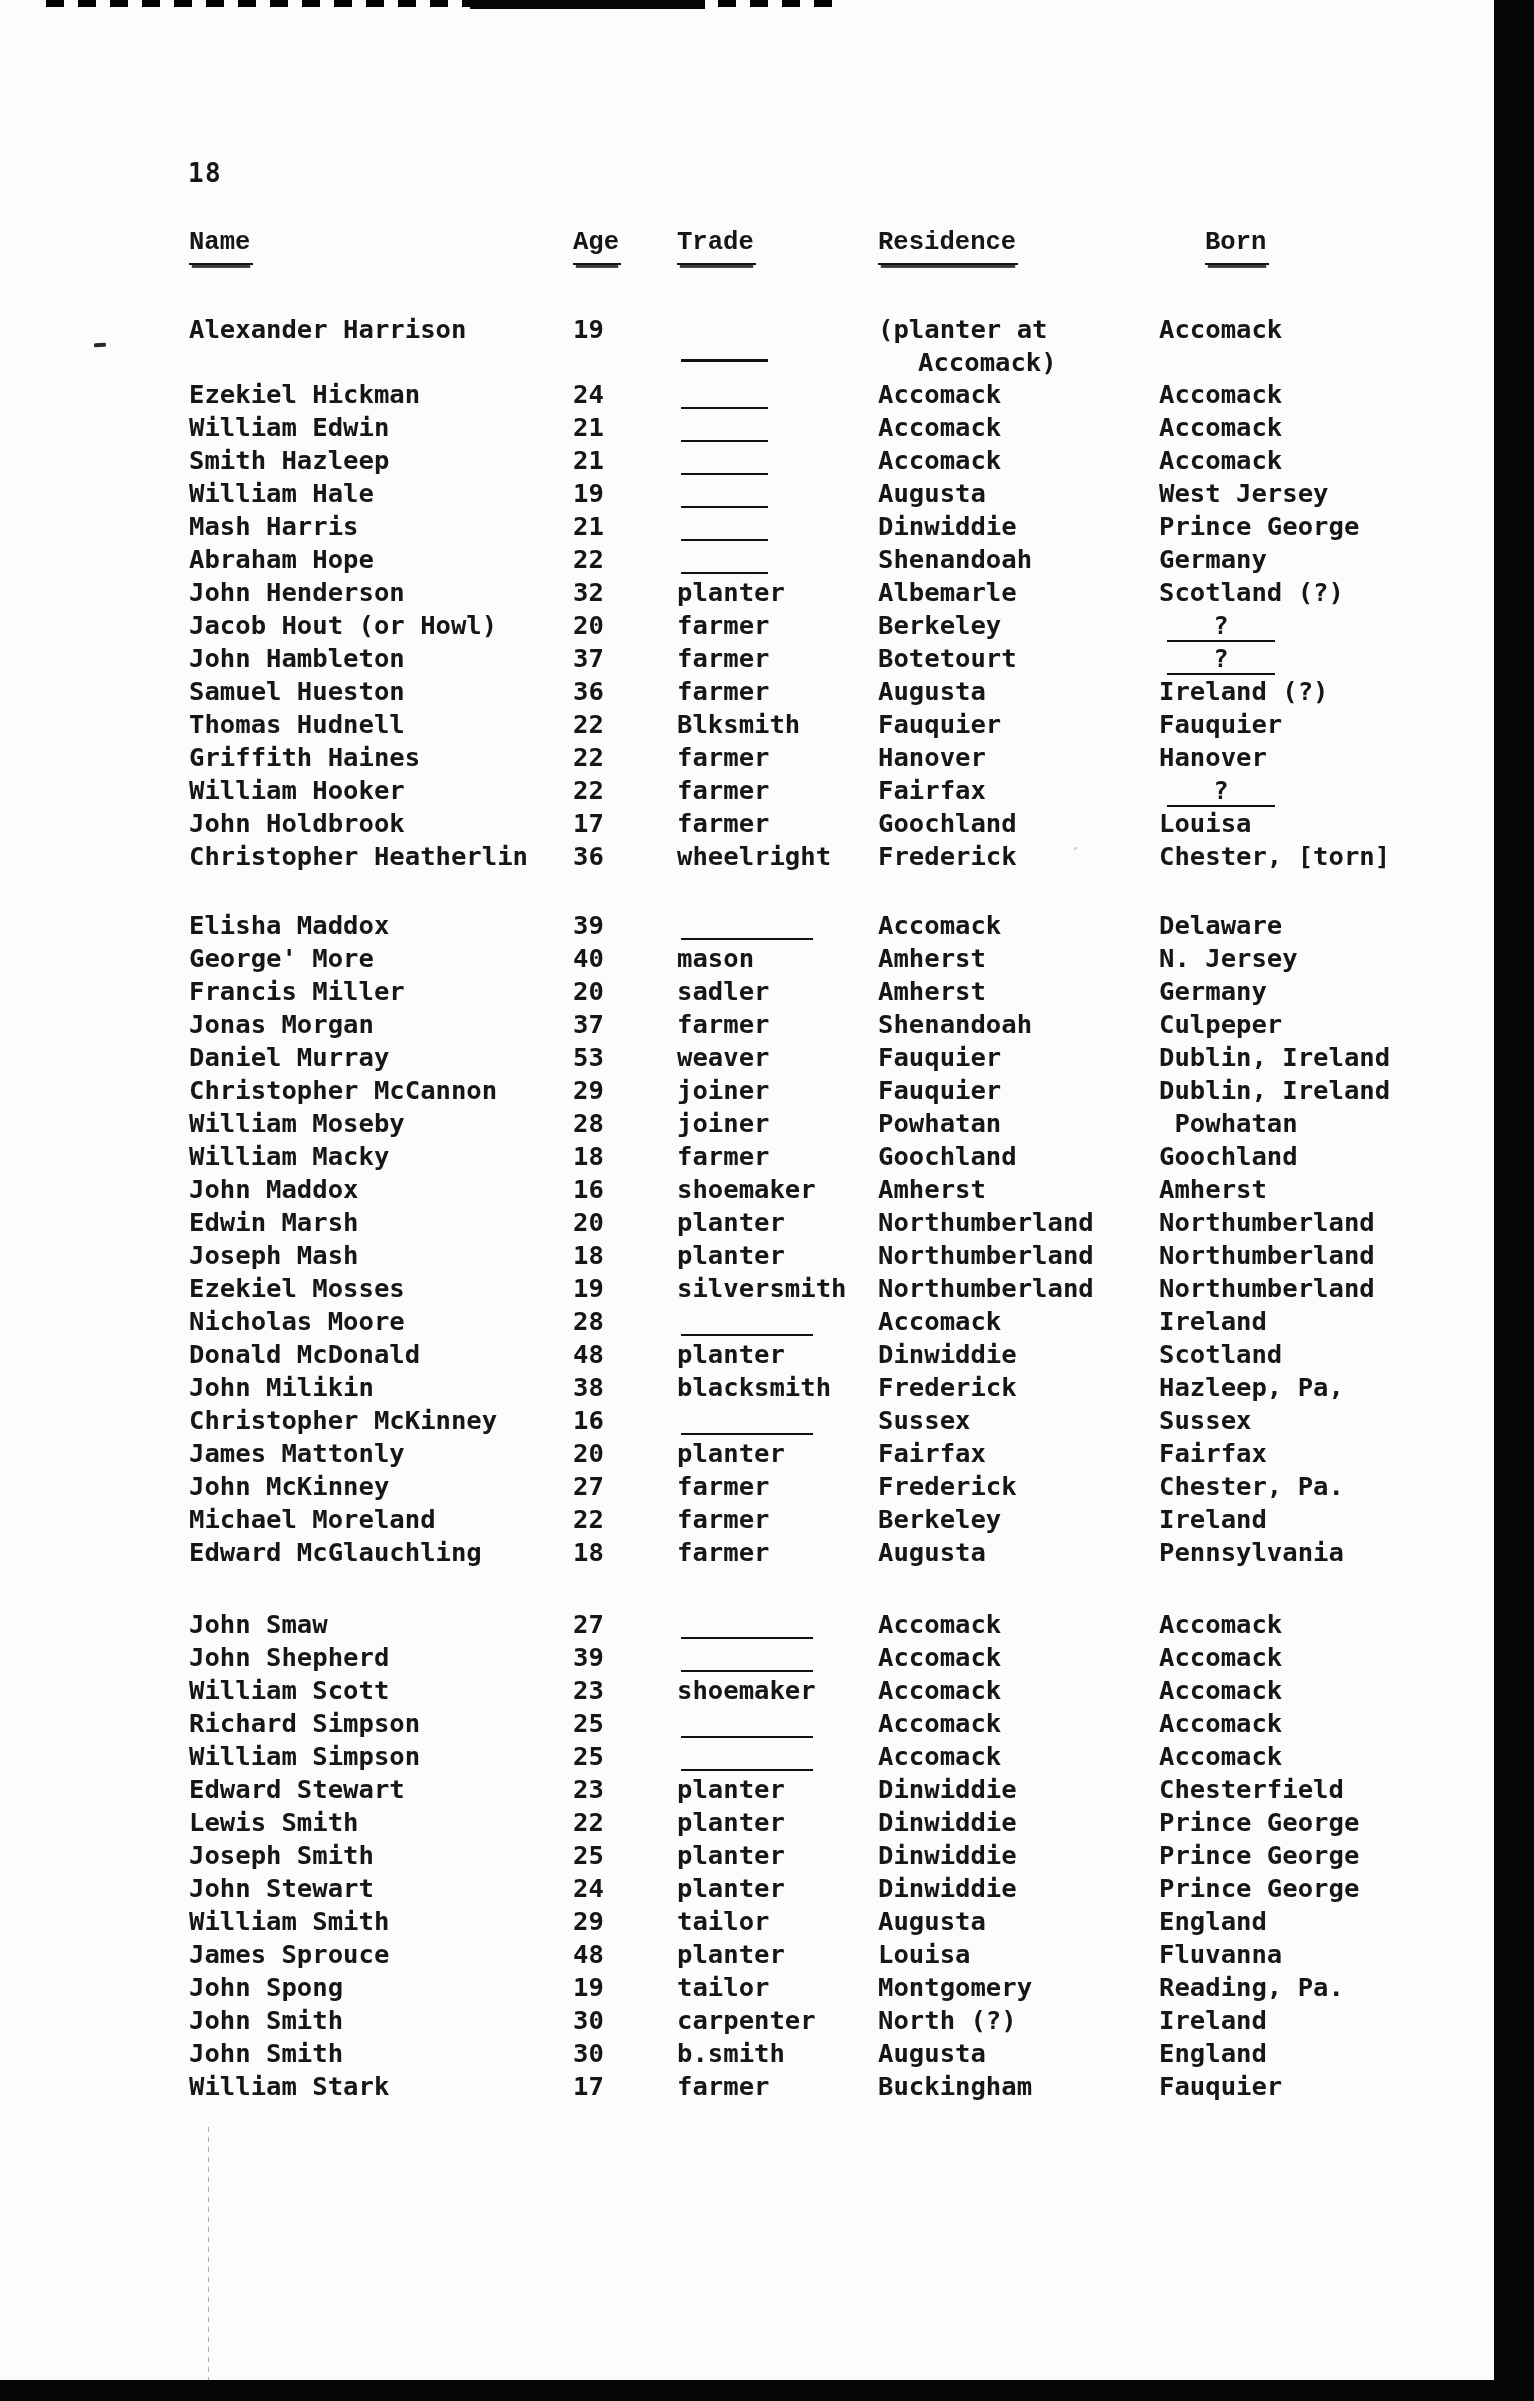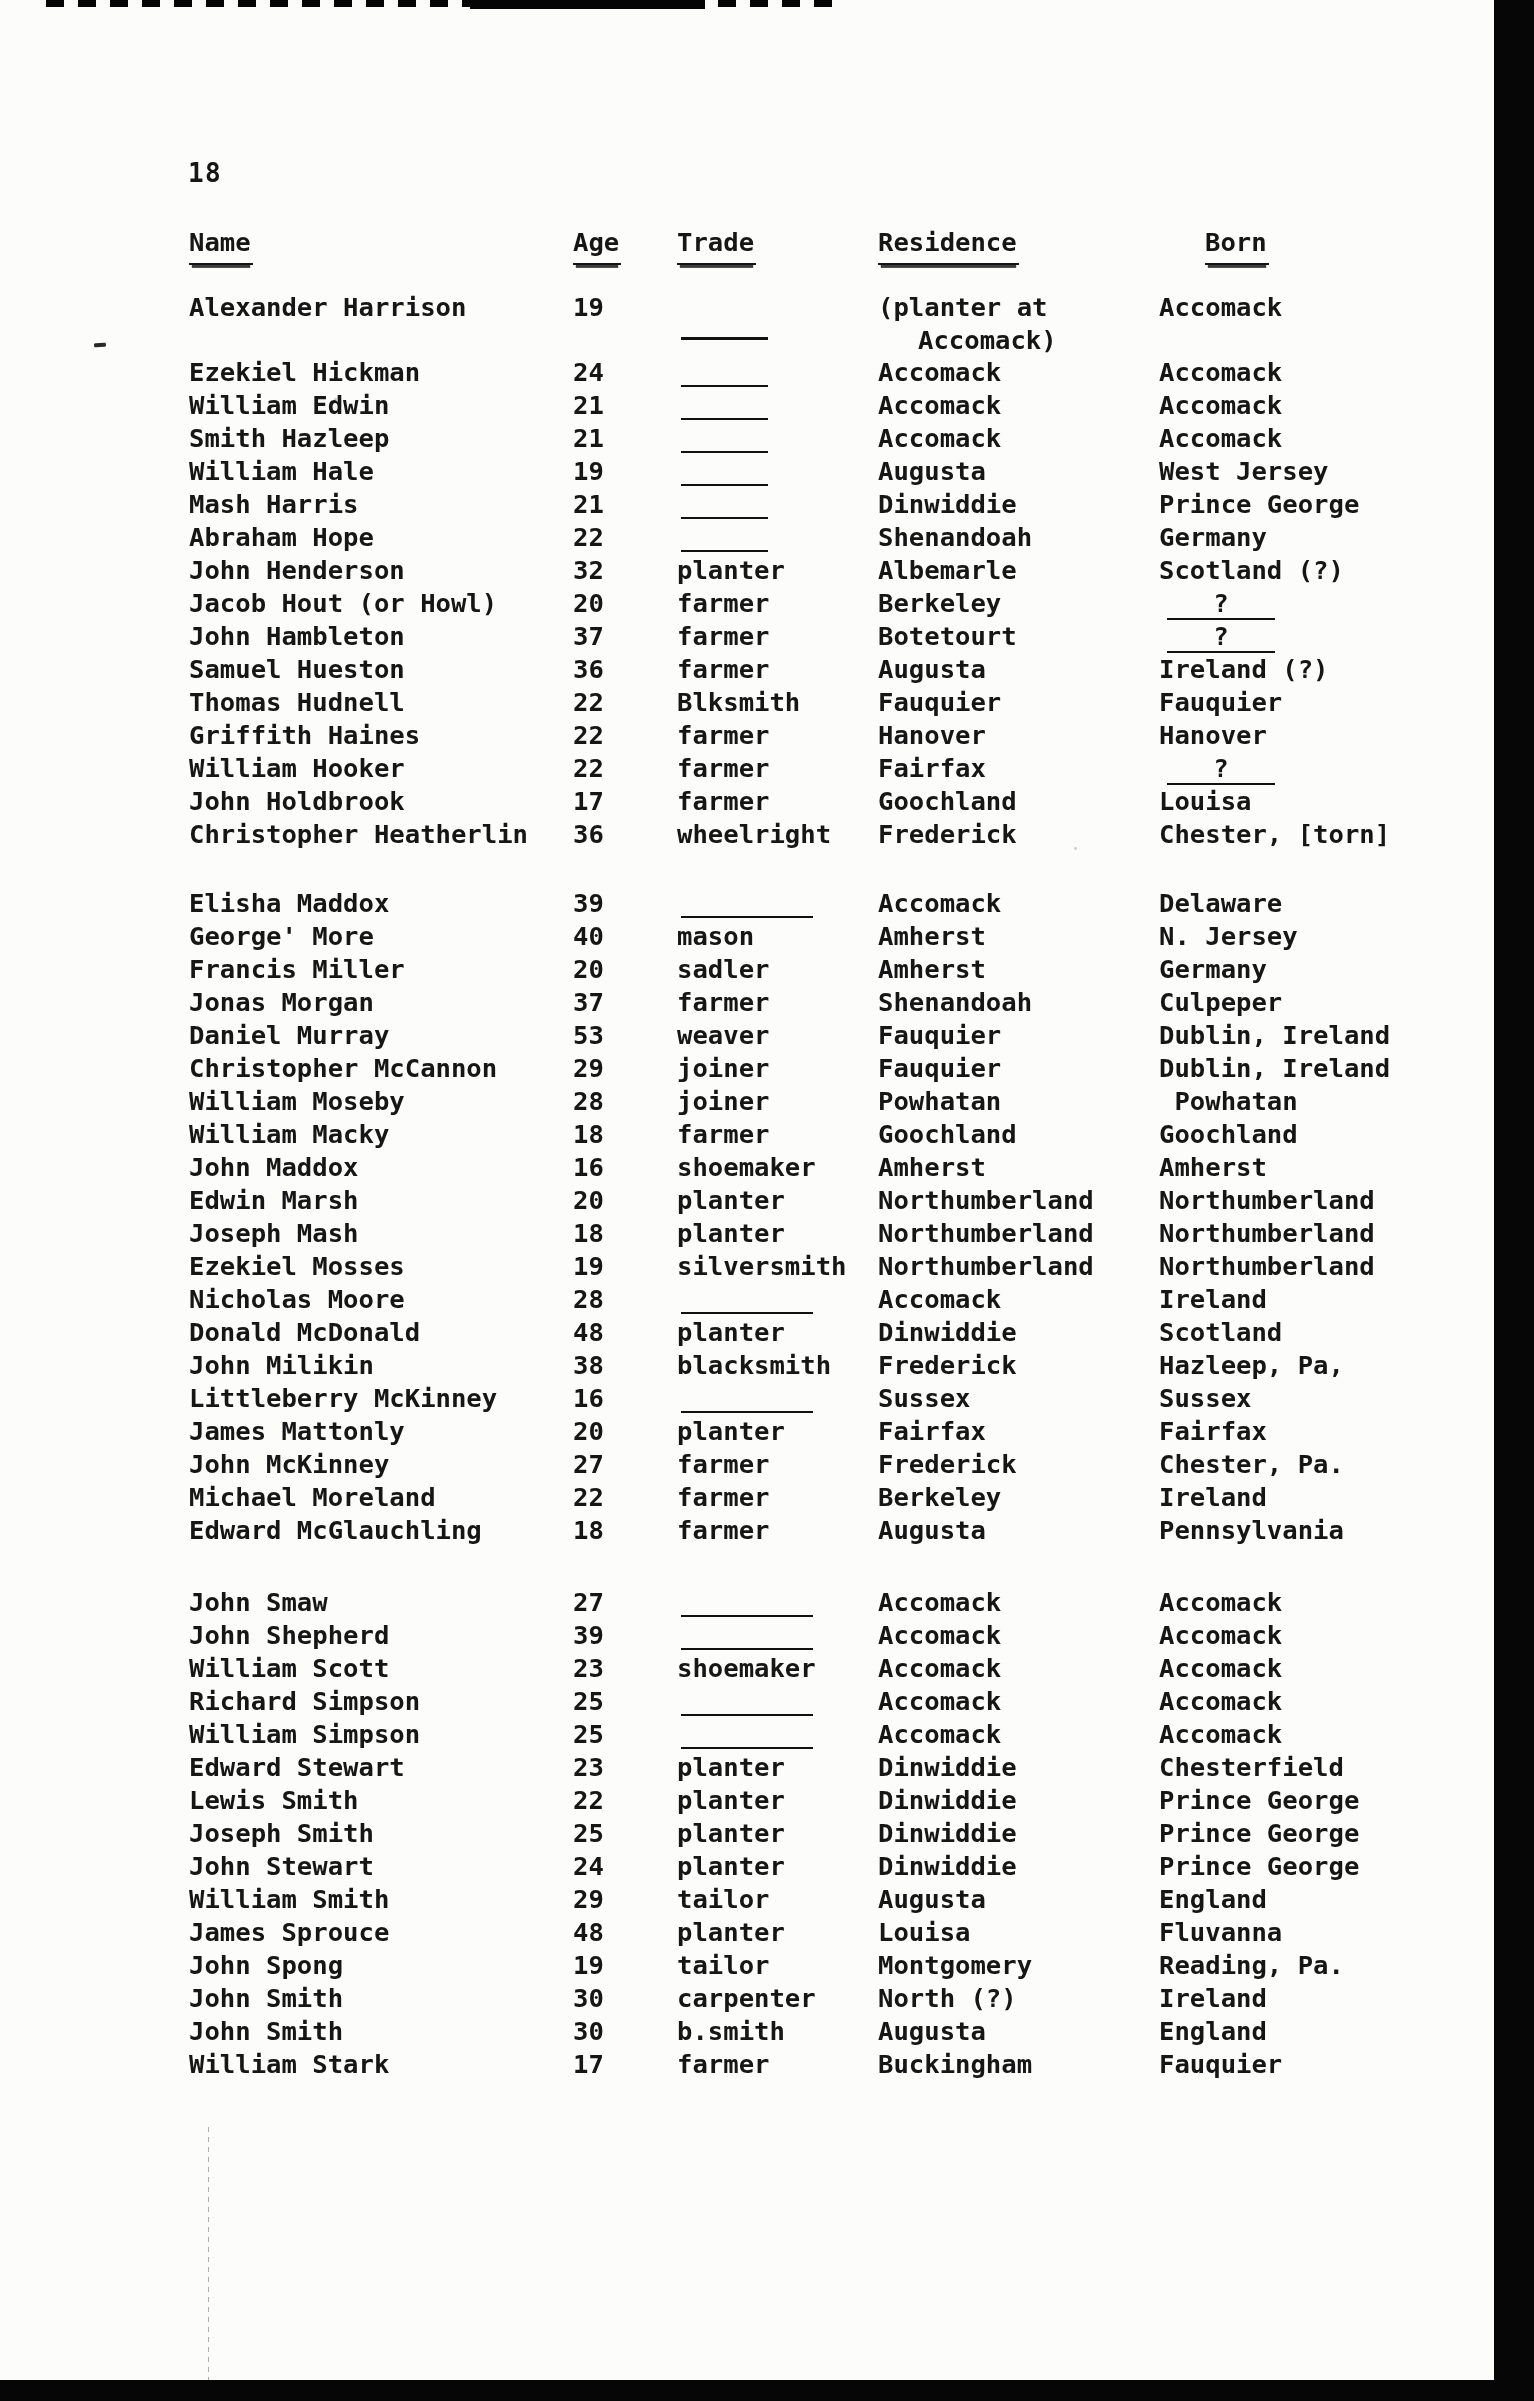--- a/index.html
+++ b/index.html
@@ -20,21 +20,21 @@
   .art-right-bar{position:absolute;top:0;right:0;width:41px;height:2401px;background:#060606;}
   .art-bottom-bar{position:absolute;left:0;top:2380px;width:1535px;height:21.3px;background:#060606;}
   .art-left-dash{position:absolute;left:94px;top:343px;width:12px;height:4.3px;background:#2a2a2a;border-radius:1.4px;transform:rotate(-4deg);}
   .art-vline{position:absolute;left:208px;top:2127px;width:1.4px;height:253px;
     background:repeating-linear-gradient(180deg,#9a9a96 0 5px,transparent 5px 10px);opacity:.8;}
   .art-speck1{position:absolute;left:334px;top:398px;width:2.8px;height:2.8px;background:#c9c9c4;border-radius:50%;}
   .art-speck2{position:absolute;left:1074px;top:847px;width:2.8px;height:2.8px;background:#cfcfc9;border-radius:50%;}
   
   .pagenum{position:absolute;left:188px;top:158px;font-size:26px;font-weight:bold;letter-spacing:1.4px;}
   .content{position:absolute;left:189px;top:226px;width:1195px;font-size:25.6px;font-weight:bold;line-height:33px;}
-  .thead{position:relative;height:33px;margin-bottom:32px;}
+  .thead{position:relative;height:33px;margin-bottom:54px;font-family:Liberation Mono, monospace;}
   .hcell{position:absolute;top:0;white-space:pre;}
   .hcell span{
     display:inline-block;border-bottom:2.8px solid #141414;padding:0 2.1px 3.6px 0;
     box-shadow:0 5.7px 0 -2.8px #3c3c3c;
   }
   .h-name{left:0;} .h-age{left:384px;} .h-trade{left:488px;} .h-res{left:689px;} .h-born{left:1016px;}
   .group{position:relative;}
   .g2{margin-top:36px;} .g3{margin-top:39px;}
   .row{position:relative;height:33px;}
   .row.tall{height:65px;margin-top:30px;}
@@ -288,21 +288,21 @@
             <span class="cell c-born">Scotland</span>
           </div>
           <div class="row">
             <span class="cell c-name">John Milikin</span>
             <span class="cell c-age">38</span>
             <span class="cell c-trade">blacksmith</span>
             <span class="cell c-res">Frederick</span>
             <span class="cell c-born">Hazleep, Pa,</span>
           </div>
           <div class="row">
-            <span class="cell c-name">Littleberry McKinney</span>
+            <span class="cell c-name">Christopher McKinney</span>
             <span class="cell c-age">16</span>
             <span class="blankline long"></span>
             <span class="cell c-res">Sussex</span>
             <span class="cell c-born">Sussex</span>
           </div>
           <div class="row">
             <span class="cell c-name">James Mattonly</span>
             <span class="cell c-age">20</span>
             <span class="cell c-trade">planter</span>
             <span class="cell c-res">Fairfax</span>

